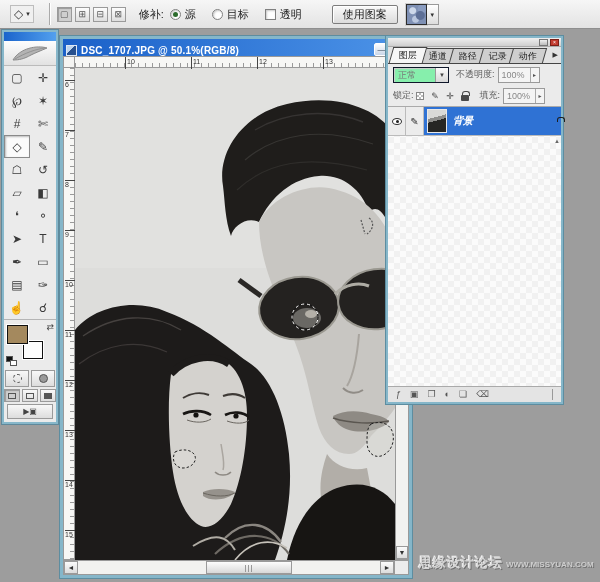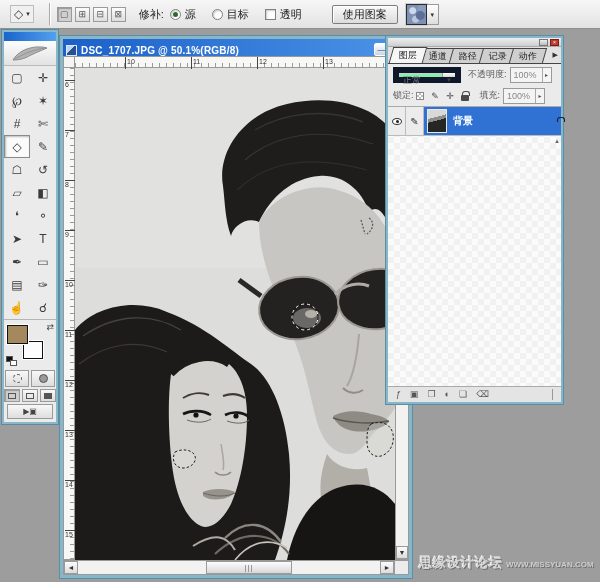--- a/index.html
+++ b/index.html
@@ -113,21 +113,21 @@
     display:flex;justify-content:flex-end;align-items:center;gap:2px;padding-right:2px;flex:0 0 auto}
   .p-btn{width:9px;height:7px;border:1px solid #777;background:linear-gradient(#eee,#bbb);font-size:5px;line-height:5px;text-align:center;color:#fff}
   .p-btn.close{background:#c23a2e;border-color:#7c1f17}
   .p-tabs{height:17px;display:flex;align-items:flex-end;padding-left:3px;border-bottom:1px solid #444;flex:0 0 auto;background:#e2e2e2}
   .ptab{height:15px;padding:0 7px;margin-right:-4px;border:1px solid #444;border-bottom:none;
     background:#cfcfcf;transform:skewX(-16deg);display:flex;align-items:center}
   .ptab span{transform:skewX(16deg);font-size:9px;color:#222;white-space:nowrap}
   .ptab.active{background:#f6f6f6;height:16px;z-index:1}
   .ptab-menu{margin-left:auto;margin-right:3px;font-size:7px;color:#333;align-self:center}
   .p-row{height:21px;display:flex;align-items:center;padding:0 5px;font-size:9px;color:#5a5a5a;flex:0 0 auto}
-  .combo{display:flex;width:68px;height:16px;border:6px solid #0f172a;background:#86efac;box-shadow:inset 1px 1px 1px #ccc}
+  .combo{display:flex;width:56px;height:16px;border:1px solid #0f172a;background:#86efac;box-shadow:inset 1px 1px 1px #ccc}
   .combo .val{flex:1;font-size:9px;color:#777;line-height:14px;padding-left:4px}
   .combo .drop{width:13px;background:linear-gradient(#fbfbfb,#d8d8d8);border-left:1px solid #9a9a9a;
     font-size:6px;line-height:14px;text-align:center;color:#444}
   .numbox{display:flex;width:42px;height:16px;border:1px solid #9a9a9a;background:#f4f4f4;margin-left:3px}
   .numbox .val{flex:1;font-size:9px;color:#888;line-height:14px;text-align:center;padding-right:2px}
   .numbox .spin{width:9px;border-left:1px solid #aaa;font-size:6px;line-height:14px;text-align:center;color:#555}
   .lk{width:13px;height:13px;border:1px solid transparent;margin-right:2px;display:flex;align-items:center;justify-content:center;font-size:9px;color:#444}
   .lk-checker{width:8px;height:8px;border:1px solid #888;
     background:linear-gradient(45deg,#bbb 25%,transparent 25% 75%,#bbb 75%),linear-gradient(45deg,#bbb 25%,#fff 25% 75%,#bbb 75%);
     background-size:4px 4px;background-position:0 0,2px 2px}
@@ -140,21 +140,21 @@
     background-size:12px 12px;background-position:0 0,6px 6px}
   .layer-row{display:flex;height:29px;align-items:stretch}
   .cell{width:18px;border-right:1px solid #bbb;border-bottom:1px solid #bbb;background:#ececec;
     display:flex;align-items:center;justify-content:center}
   .eye{width:10px;height:7px;border:1px solid #333;border-radius:50%;position:relative;background:#fff}
   .eye::after{content:"";position:absolute;left:3px;top:1px;width:3px;height:3px;border-radius:50%;background:#222}
   .cell .brush-g{font-size:10px;color:#333}
   .layer-main{flex:1;background:#2f72d4;display:flex;align-items:center;padding:0 5px 0 3px;border-bottom:1px solid #bbb}
   .layer-thumb{width:20px;height:24px;border:1px solid #e8e8e8;margin-right:6px;
     background:linear-gradient(165deg,#d9d9d7 0 34%,#8e8e8c 34% 48%,#262624 48% 100%)}
-  .layer-name{color:#fff;font-size:10px;font-weight:bold;flex:1}
+  .layer-name{color:#fff;font-size:10px;font-style:italic;font-weight:bold;flex:1}
   .layer-lock .lockicon{background:#1d1d1d}
   .layer-lock .lockicon::before{border-color:#1d1d1d}
   .list-scroll{position:absolute;right:1px;top:31px;font-size:6px;color:#666}
   .p-footer{height:15px;display:flex;align-items:center;gap:9px;padding:0 8px;background:#e4e4e4;flex:0 0 auto}
   .f-ic{font-size:9px;color:#555;line-height:13px}
   .f-div{margin-left:auto;width:1px;height:11px;background:#999}
 
   
   #watermark{position:absolute;left:419px;top:553px;width:178px;white-space:nowrap;z-index:0}
   #watermark .wm-cn{font-size:13px;font-weight:bold;color:#d6d6d6;letter-spacing:1px;

